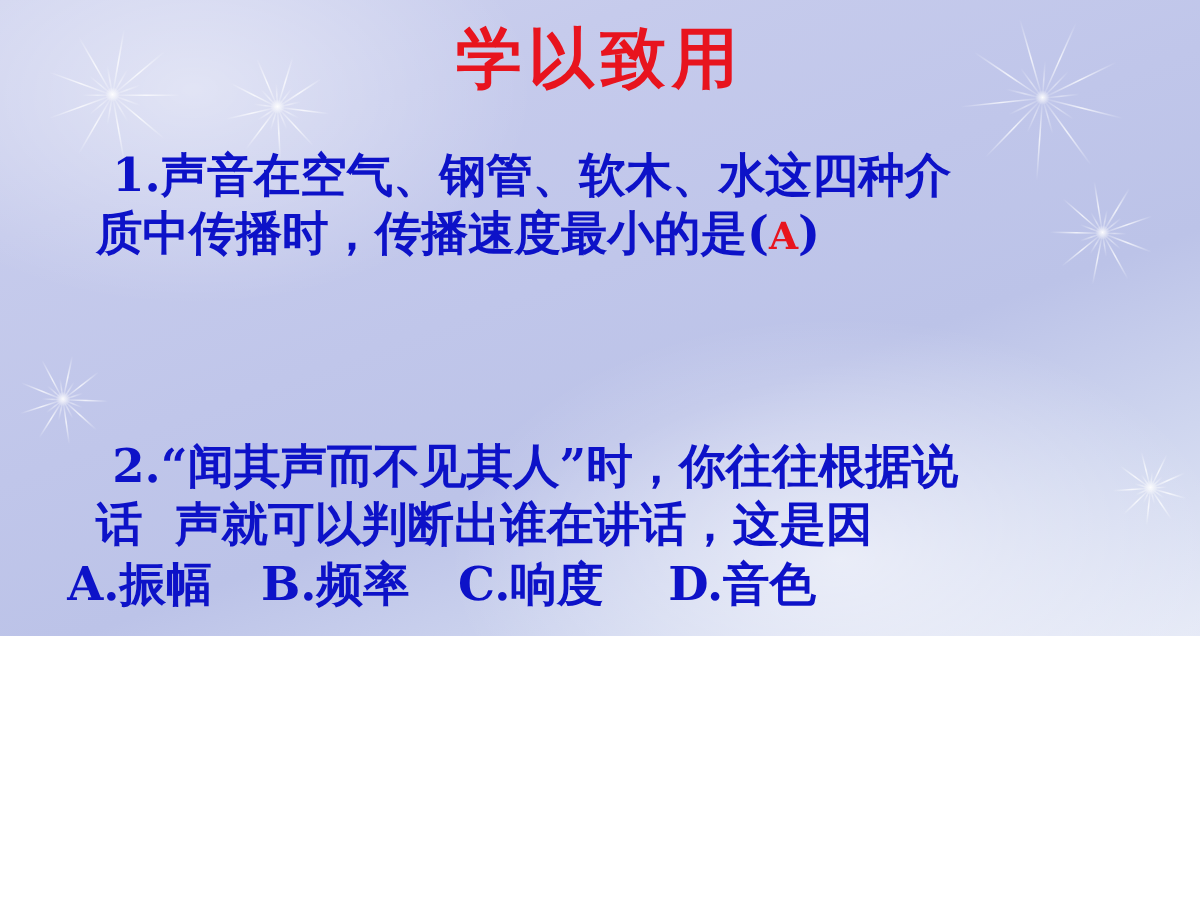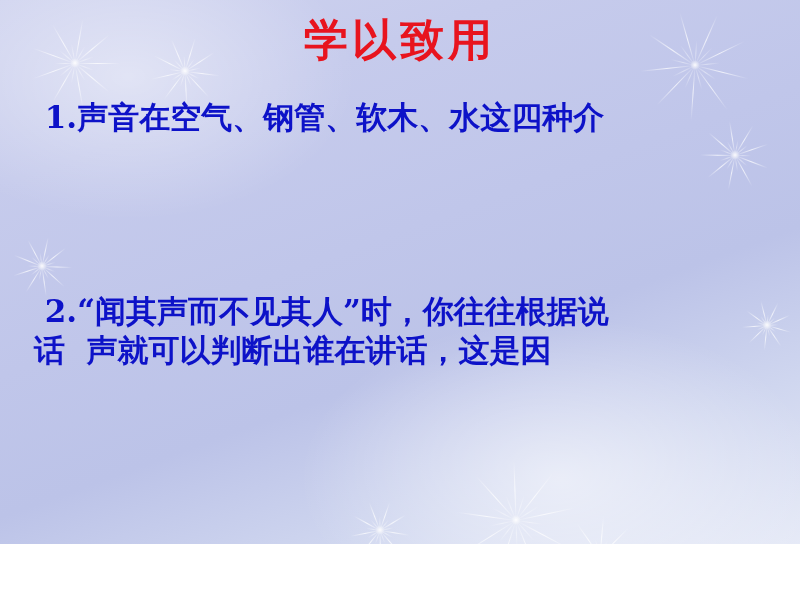--- a/index.html
+++ b/index.html
@@ -8,21 +8,21 @@
   }
   body {
     width: 800px;
     height: 600px;
     overflow: hidden;
     font-family: "DejaVu Sans", sans-serif;
   }
   #slide {
     position: relative;
     width: 800px;
-    height: 544px;
+    height: 424px;
     background:
       radial-gradient(ellipse 420px 260px at 70% 88%, rgba(255,255,255,0.55) 0%, rgba(255,255,255,0.0) 62%),
       radial-gradient(ellipse 380px 240px at 16% 14%, rgba(255,255,255,0.45) 0%, rgba(255,255,255,0.0) 60%),
       linear-gradient(160deg, #cfd3ef 0%, #c6cbec 22%, #c0c6ea 45%, #bcc3e8 62%, #cfd6ef 80%, #e6eaf7 100%);
     overflow: hidden;
   }
 
   
   .sparkle {
     position: absolute;
@@ -68,21 +68,21 @@
     font-family: "DejaVu Serif", serif;
     font-weight: bold;
     color: #0d12c8;
     font-size: 31px;
     line-height: 1.27;
     letter-spacing: 0px;
   }
   #q1 { top: 98px; }
   #q2 { top: 292px; }
 
-  .line { white-space: pre; }
+  .line { white-space: pre; margin-left: 30px; }
 
   .answer {
     color: #e8141e;
     font-family: "DejaVu Serif", serif;
     font-weight: bold;
     font-size: 25px;
     letter-spacing: 0;
   }
   .sub-line {
     white-space: pre;
@@ -280,20 +280,22 @@
       <div class="ray" style="width: 25px; transform: rotate(336deg); opacity: 0.8;"></div>
       <div class="ray" style="width: 11.25px; transform: rotate(356deg); opacity: 0.45;"></div>
       <div class="ray" style="width: 25px; transform: rotate(376deg); opacity: 0.8;"></div>
       <div class="ray" style="width: 11.25px; transform: rotate(396deg); opacity: 0.45;"></div>
     </div>
 
   <div class="title">学以致用</div>
 
   <div class="body-block" id="q1">
     <div class="line"> 1.声音在空气、钢管、软木、水这四种介</div>
+    <div class="line"><span>质中传播时，传播速度最小的是(</span><span class="answer">A</span><span>)</span></div>
   </div>
 
   <div class="body-block" id="q2">
     <div class="line"> 2.“闻其声而不见其人”时，你往往根据说</div>
     <div class="line">话  声就可以判断出谁在讲话，这是因</div>
+    <div class="sub-line"> A.振幅   B.频率   C.响度    D.音色</div>
   </div>
 
 </div>
 
 </body></html>

